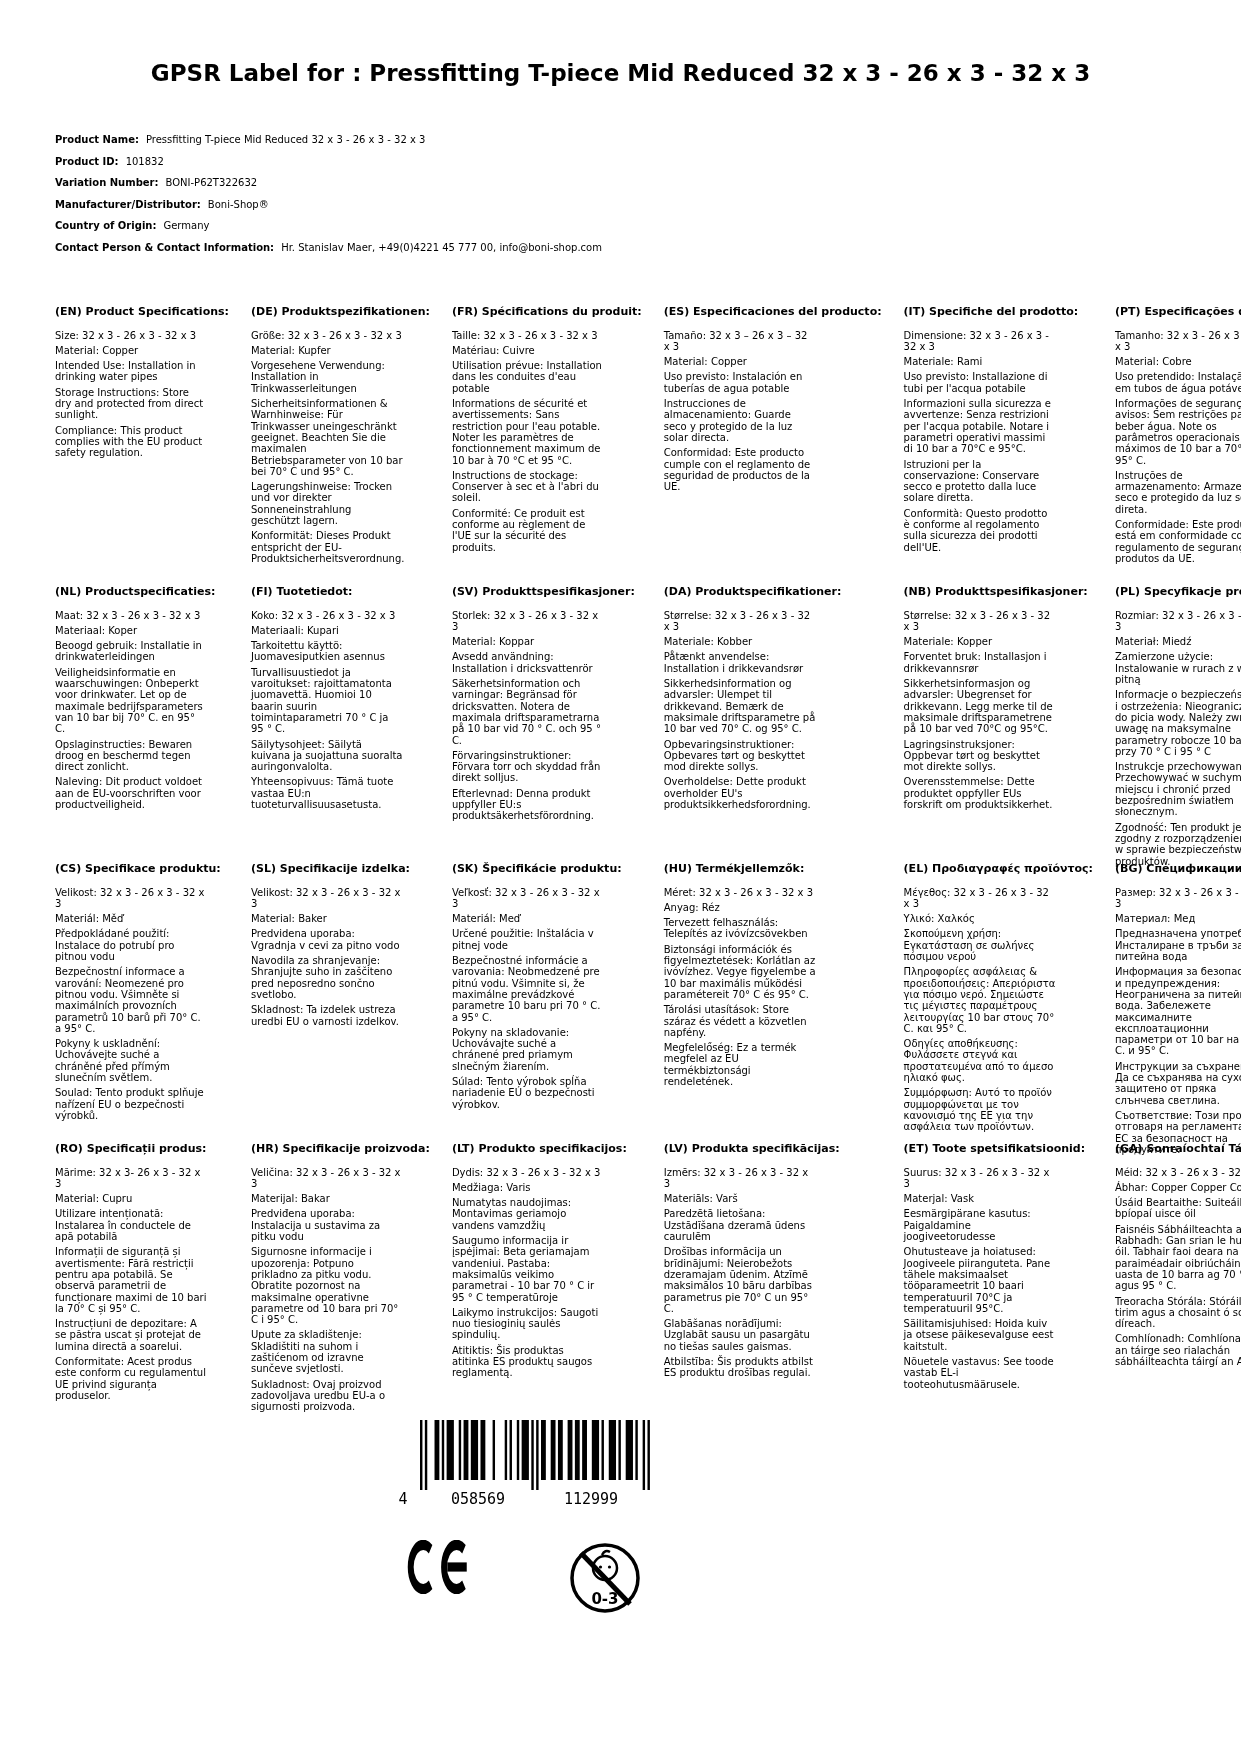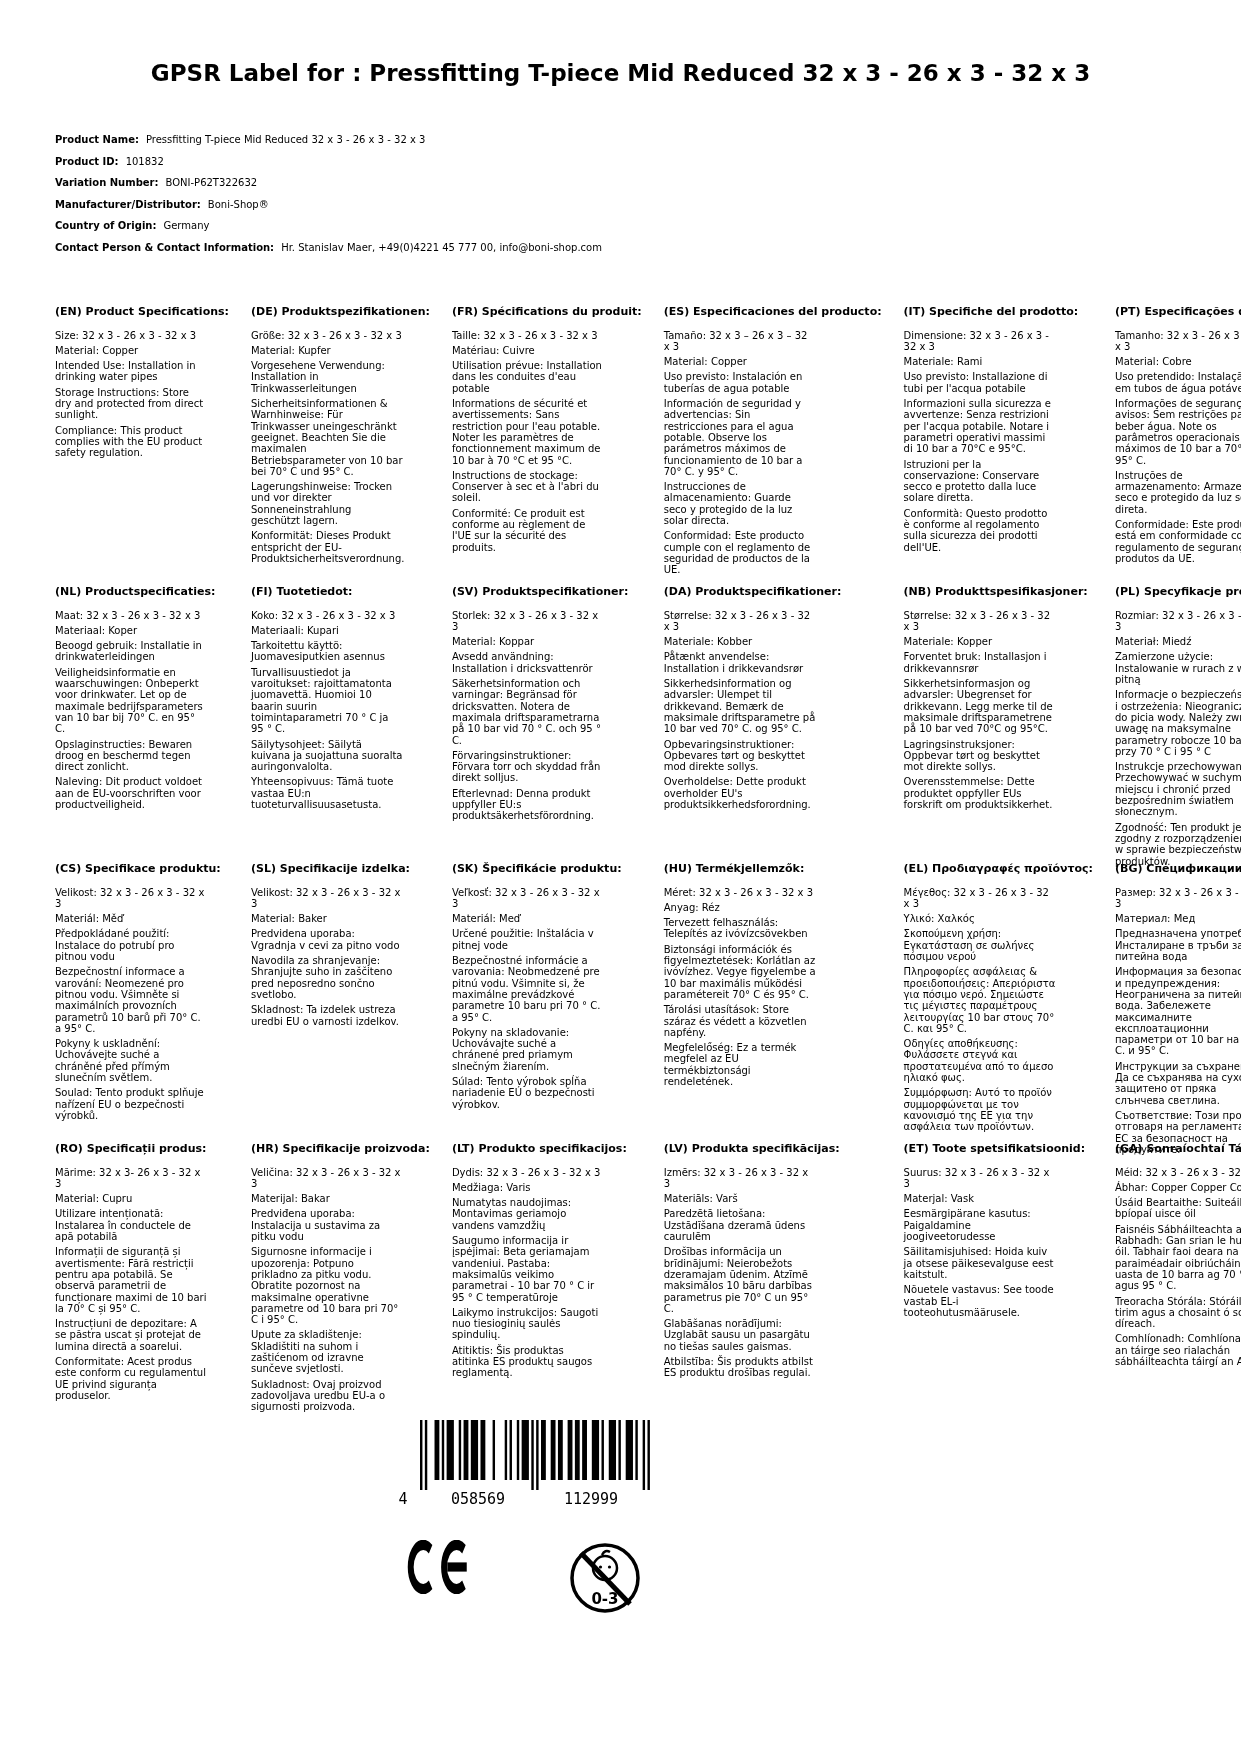--- a/index.html
+++ b/index.html
@@ -65,21 +65,20 @@
       <p class="lang-par">Informations de sécurité et avertissements: Sans restriction pour l'eau potable. Noter les paramètres de fonctionnement maximum de 10 bar à 70 °C et 95 °C.</p>
       <p class="lang-par">Instructions de stockage: Conserver à sec et à l'abri du soleil.</p>
       <p class="lang-par">Conformité: Ce produit est conforme au règlement de l'UE sur la sécurité des produits.</p>
     </section>
 
   <section class="lang-block">
     <h3 class="lang-heading">(ES) Especificaciones del producto:</h3>
   <p class="lang-par">Tamaño: 32 x 3 – 26 x 3 – 32 x 3</p>
       <p class="lang-par">Material: Copper</p>
       <p class="lang-par">Uso previsto: Instalación en tuberías de agua potable</p>
-      <p class="lang-par">Información de seguridad y advertencias: Sin restricciones para el agua potable. Observe los parámetros máximos de funcionamiento de 10 bar a 70° C. y 95° C.</p>
       <p class="lang-par">Instrucciones de almacenamiento: Guarde seco y protegido de la luz solar directa.</p>
       <p class="lang-par">Conformidad: Este producto cumple con el reglamento de seguridad de productos de la UE.</p>
     </section>
 
   <section class="lang-block">
     <h3 class="lang-heading">(IT) Specifiche del prodotto:</h3>
   <p class="lang-par">Dimensione: 32 x 3 - 26 x 3 - 32 x 3</p>
       <p class="lang-par">Materiale: Rami</p>
       <p class="lang-par">Uso previsto: Installazione di tubi per l'acqua potabile</p>
       <p class="lang-par">Informazioni sulla sicurezza e avvertenze: Senza restrizioni per l'acqua potabile. Notare i parametri operativi massimi di 10 bar a 70°C e 95°C.</p>
@@ -111,21 +110,21 @@
     <h3 class="lang-heading">(FI) Tuotetiedot:</h3>
   <p class="lang-par">Koko: 32 x 3 - 26 x 3 - 32 x 3</p>
       <p class="lang-par">Materiaali: Kupari</p>
       <p class="lang-par">Tarkoitettu käyttö: Juomavesiputkien asennus</p>
       <p class="lang-par">Turvallisuustiedot ja varoitukset: rajoittamatonta juomavettä. Huomioi 10 baarin suurin toimintaparametri 70 ° C ja 95 ° C.</p>
       <p class="lang-par">Säilytysohjeet: Säilytä kuivana ja suojattuna suoralta auringonvalolta.</p>
       <p class="lang-par">Yhteensopivuus: Tämä tuote vastaa EU:n tuoteturvallisuusasetusta.</p>
     </section>
 
   <section class="lang-block">
-    <h3 class="lang-heading">(SV) Produktspecifikationer:</h3>
+    <h3 class="lang-heading">(SV) Produkttspesifikasjoner:</h3>
   <p class="lang-par">Storlek: 32 x 3 - 26 x 3 - 32 x 3</p>
       <p class="lang-par">Material: Koppar</p>
       <p class="lang-par">Avsedd användning: Installation i dricksvattenrör</p>
       <p class="lang-par">Säkerhetsinformation och varningar: Begränsad för dricksvatten. Notera de maximala driftsparametrarna på 10 bar vid 70 ° C. och 95 ° C.</p>
       <p class="lang-par">Förvaringsinstruktioner: Förvara torr och skyddad från direkt solljus.</p>
       <p class="lang-par">Efterlevnad: Denna produkt uppfyller EU:s produktsäkerhetsförordning.</p>
     </section>
 
   <section class="lang-block">
     <h3 class="lang-heading">(DA) Produktspecifikationer:</h3>
@@ -254,20 +253,21 @@
       <p class="lang-par">Drošības informācija un brīdinājumi: Neierobežots dzeramajam ūdenim. Atzīmē maksimālos 10 bāru darbības parametrus pie 70° C un 95° C.</p>
       <p class="lang-par">Glabāšanas norādījumi: Uzglabāt sausu un pasargātu no tiešas saules gaismas.</p>
       <p class="lang-par">Atbilstība: Šis produkts atbilst ES produktu drošības regulai.</p>
     </section>
 
   <section class="lang-block">
     <h3 class="lang-heading">(ET) Toote spetsifikatsioonid:</h3>
   <p class="lang-par">Suurus: 32 x 3 - 26 x 3 - 32 x 3</p>
       <p class="lang-par">Materjal: Vask</p>
       <p class="lang-par">Eesmärgipärane kasutus: Paigaldamine joogiveetorudesse</p>
+      <p class="lang-par">Ohutusteave ja hoiatused: Joogiveele piiranguteta. Pane tähele maksimaalset tööparameetrit 10 baari temperatuuril 70°C ja temperatuuril 95°C.</p>
       <p class="lang-par">Säilitamisjuhised: Hoida kuiv ja otsese päikesevalguse eest kaitstult.</p>
       <p class="lang-par">Nõuetele vastavus: See toode vastab EL-i tooteohutusmäärusele.</p>
     </section>
 
   <section class="lang-block">
     <h3 class="lang-heading">(GA) Sonraíochtaí Táirge:</h3>
   <p class="lang-par">Méid: 32 x 3 - 26 x 3 - 32 x 3</p>
       <p class="lang-par">Ábhar: Copper Copper Copper</p>
       <p class="lang-par">Úsáid Beartaithe: Suiteáil i bpíopaí uisce óil</p>
       <p class="lang-par">Faisnéis Sábháilteachta agus Rabhadh: Gan srian le huisce óil. Tabhair faoi deara na paraiméadair oibriúcháin uasta de 10 barra ag 70 ° C. agus 95 ° C.</p>

